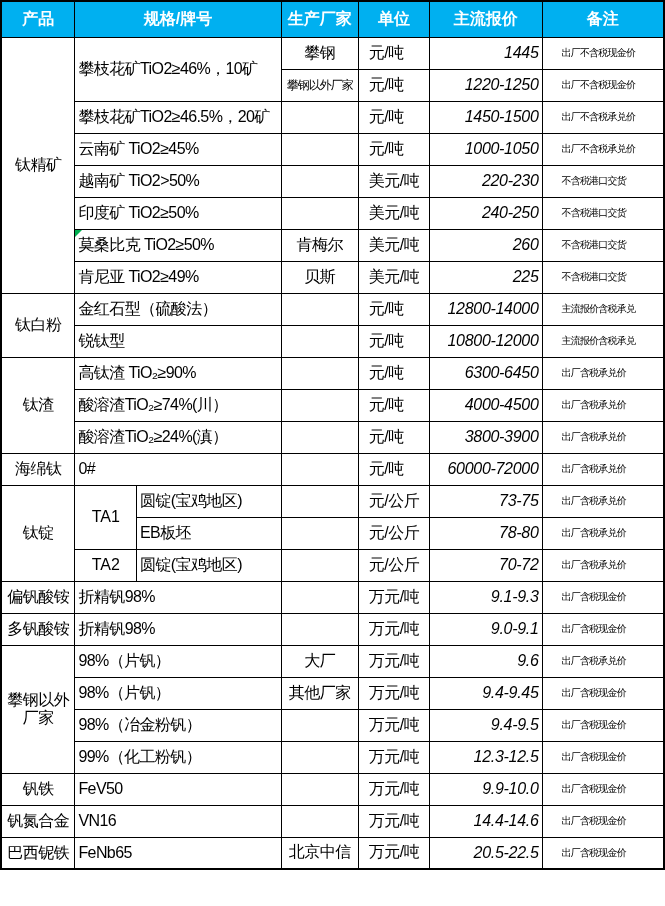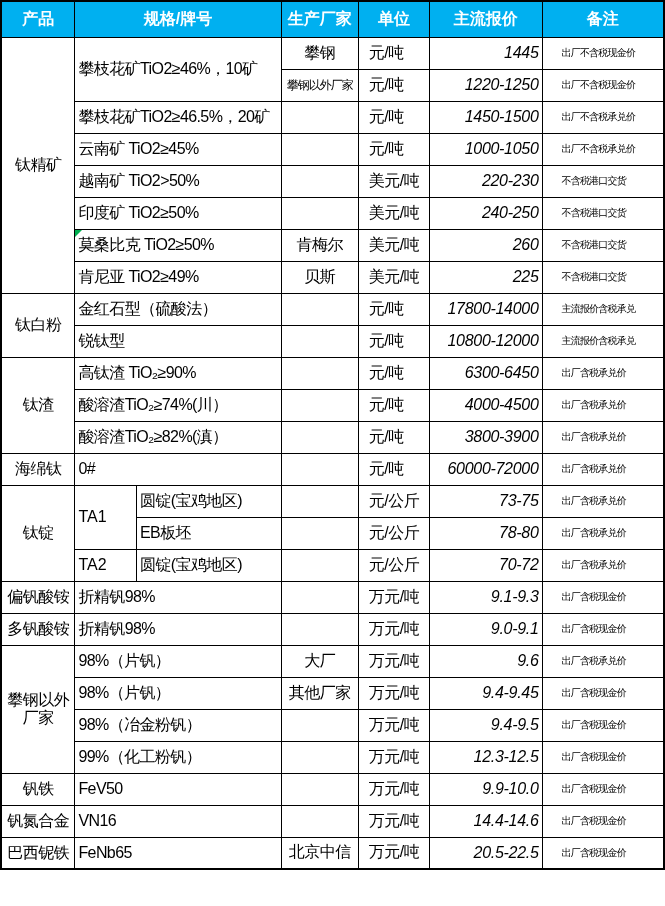--- a/index.html
+++ b/index.html
@@ -17,21 +17,21 @@
     height:32px;padding:0 3px;overflow:hidden;white-space:nowrap;
     font-size:16px;color:#000;background:#fff;position:relative;
     box-sizing:border-box;vertical-align:middle;
   }
   th{
     background:var(--header-bg,#00B0F0);color:var(--header-text,#fff);
     font-weight:bold;height:36px;text-align:center;font-size:16px;
   }
   .c-product{text-align:center;white-space:normal;line-height:1.15;letter-spacing:-0.5px;padding:0 1px;}
   .c-spec,.c-specB{text-align:left;letter-spacing:-0.6px;}
-  .c-specA{text-align:left;}
+  .c-specA{text-align:center;}
   .c-maker{text-align:center;letter-spacing:-0.5px;}
   .c-maker.shrink{font-size:12px;letter-spacing:-1px;padding:0 1px;}
   .c-unit{text-align:left;padding:0 10px;letter-spacing:-0.5px;}
   .c-price{text-align:right;letter-spacing:-0.3px;font-style:italic;}
   .c-note{text-align:left;font-size:10px;letter-spacing:-0.8px;padding:0 19px;}
   .corner-marker{
     position:absolute;top:0;left:0;width:0;height:0;display:block;
     border-top:7px solid var(--marker-green,#00B050);
     border-right:7px solid transparent;
   }
@@ -114,21 +114,21 @@
         <td class="c-maker" colspan="1"><span>贝斯</span></td>
         <td class="c-unit" colspan="1"><span>美元/吨</span></td>
         <td class="c-price" colspan="1"><span>225</span></td>
         <td class="c-note" colspan="1"><span>不含税港口交货</span></td>
       </tr>
       <tr>
         <td class="c-product" rowspan="2" colspan="1"><span>钛白粉</span></td>
         <td class="c-spec" colspan="2"><span>金红石型（硫酸法）</span></td>
         <td class="c-maker" colspan="1"><span></span></td>
         <td class="c-unit" colspan="1"><span>元/吨</span></td>
-        <td class="c-price" colspan="1"><span>17800-14000</span></td>
+        <td class="c-price" colspan="1"><span>12800-14000</span></td>
         <td class="c-note" colspan="1"><span>主流报价含税承兑</span></td>
       </tr>
       <tr>
         <td class="c-spec" colspan="2"><span>锐钛型</span></td>
         <td class="c-maker" colspan="1"><span></span></td>
         <td class="c-unit" colspan="1"><span>元/吨</span></td>
         <td class="c-price" colspan="1"><span>10800-12000</span></td>
         <td class="c-note" colspan="1"><span>主流报价含税承兑</span></td>
       </tr>
       <tr>
@@ -140,21 +140,21 @@
         <td class="c-note" colspan="1"><span>出厂含税承兑价</span></td>
       </tr>
       <tr>
         <td class="c-spec" colspan="2"><span>酸溶渣TiO₂≥74%(川）</span></td>
         <td class="c-maker" colspan="1"><span></span></td>
         <td class="c-unit" colspan="1"><span>元/吨</span></td>
         <td class="c-price" colspan="1"><span>4000-4500</span></td>
         <td class="c-note" colspan="1"><span>出厂含税承兑价</span></td>
       </tr>
       <tr>
-        <td class="c-spec" colspan="2"><span>酸溶渣TiO₂≥82%(滇）</span></td>
+        <td class="c-spec" colspan="2"><span>酸溶渣TiO₂≥24%(滇）</span></td>
         <td class="c-maker" colspan="1"><span></span></td>
         <td class="c-unit" colspan="1"><span>元/吨</span></td>
         <td class="c-price" colspan="1"><span>3800-3900</span></td>
         <td class="c-note" colspan="1"><span>出厂含税承兑价</span></td>
       </tr>
       <tr>
         <td class="c-product" colspan="1"><span>海绵钛</span></td>
         <td class="c-spec" colspan="2"><span>0#</span></td>
         <td class="c-maker" colspan="1"><span></span></td>
         <td class="c-unit" colspan="1"><span>元/吨</span></td>

